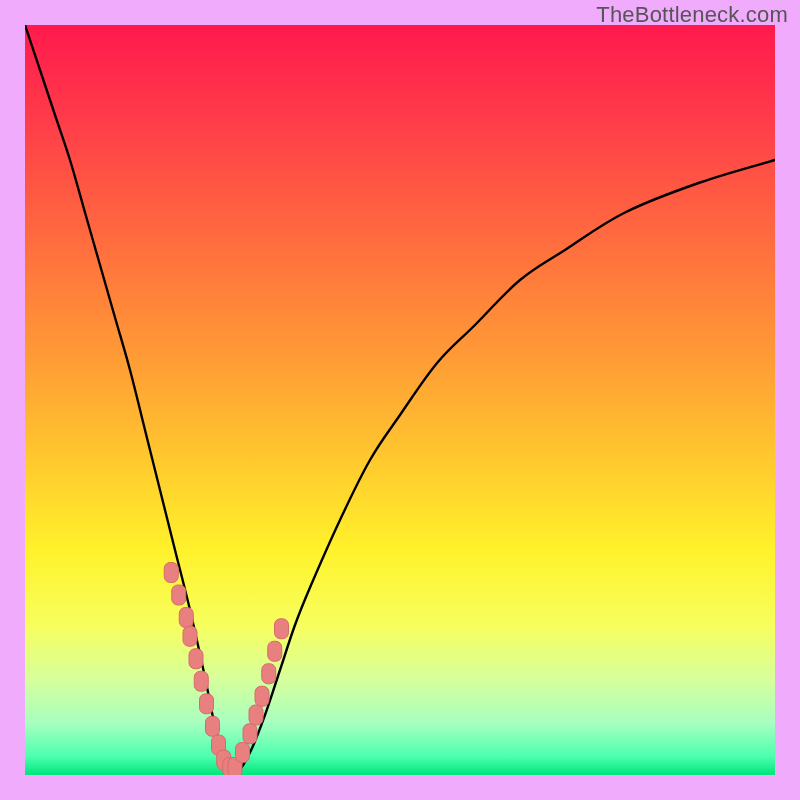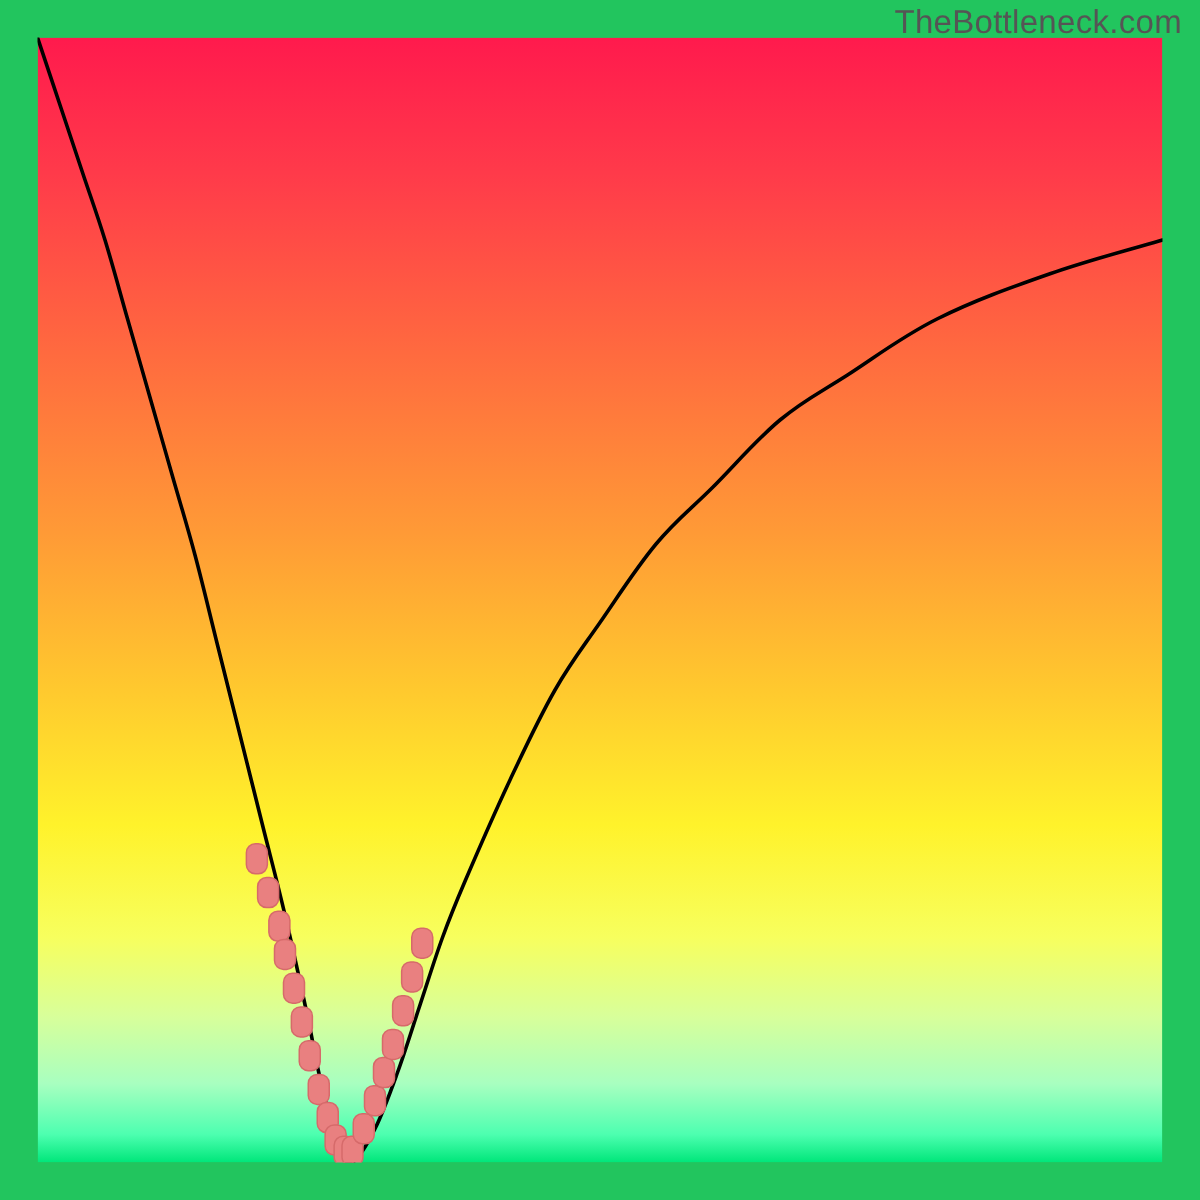--- a/index.html
+++ b/index.html
@@ -8,21 +8,21 @@
     width: 800px;
     height: 800px;
     overflow: hidden;
     background: #000000;
     font-family: Arial, Helvetica, sans-serif;
   }
   .frame {
     position: relative;
     width: 800px;
     height: 800px;
-    background: #22c55e;
+    background: #f0abfc;
   }
   .plot-area {
     position: absolute;
     left: 25px;
     top: 25px;
     width: 750px;
     height: 750px;
     overflow: hidden;
   }
   .gradient-bg {

